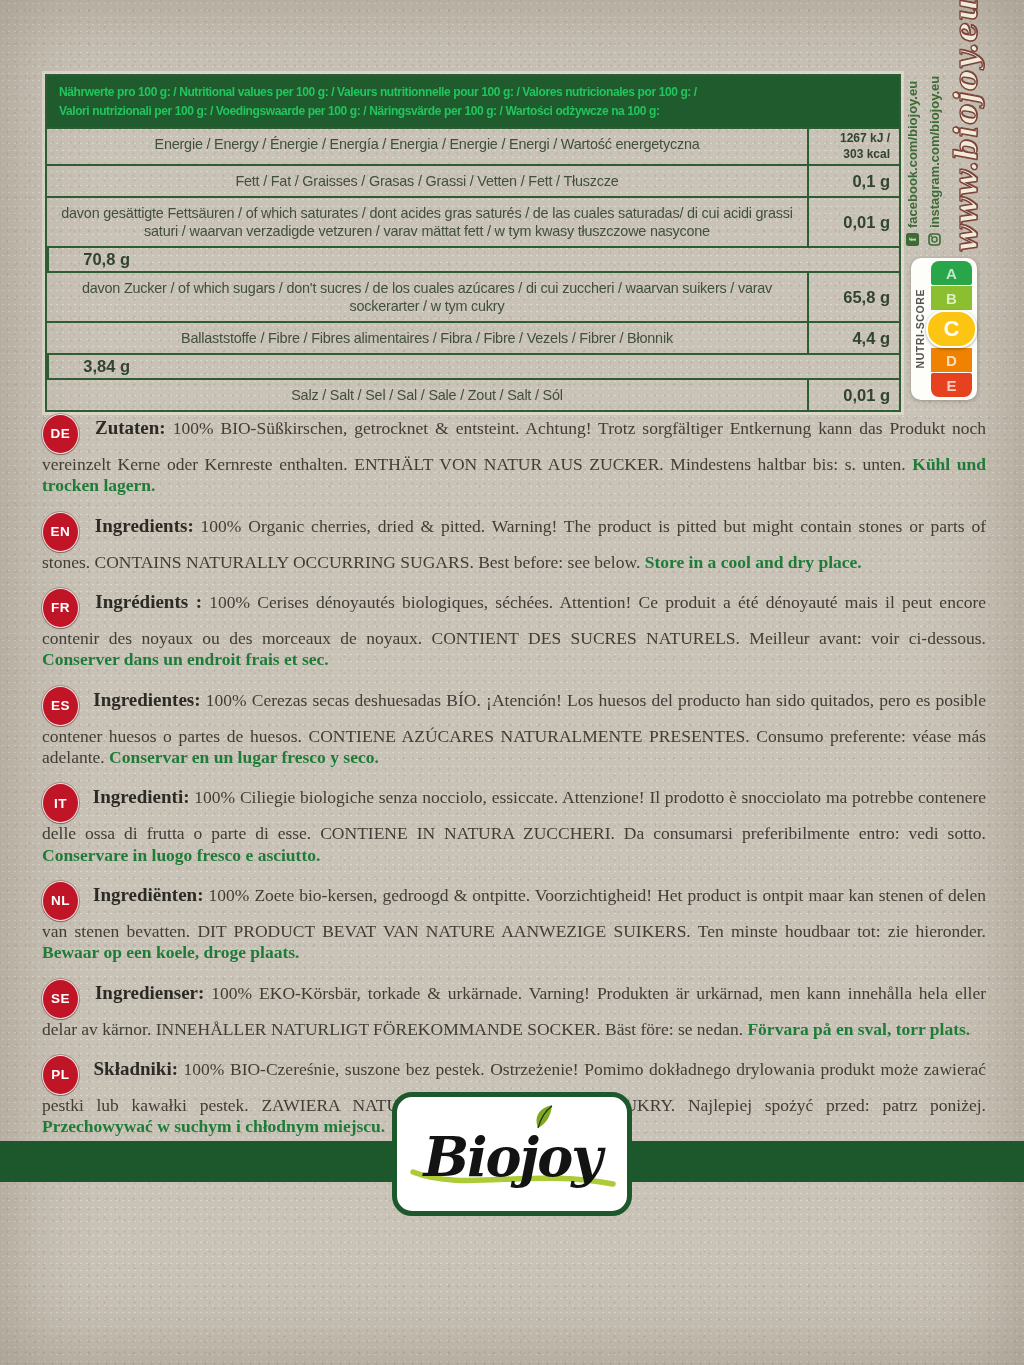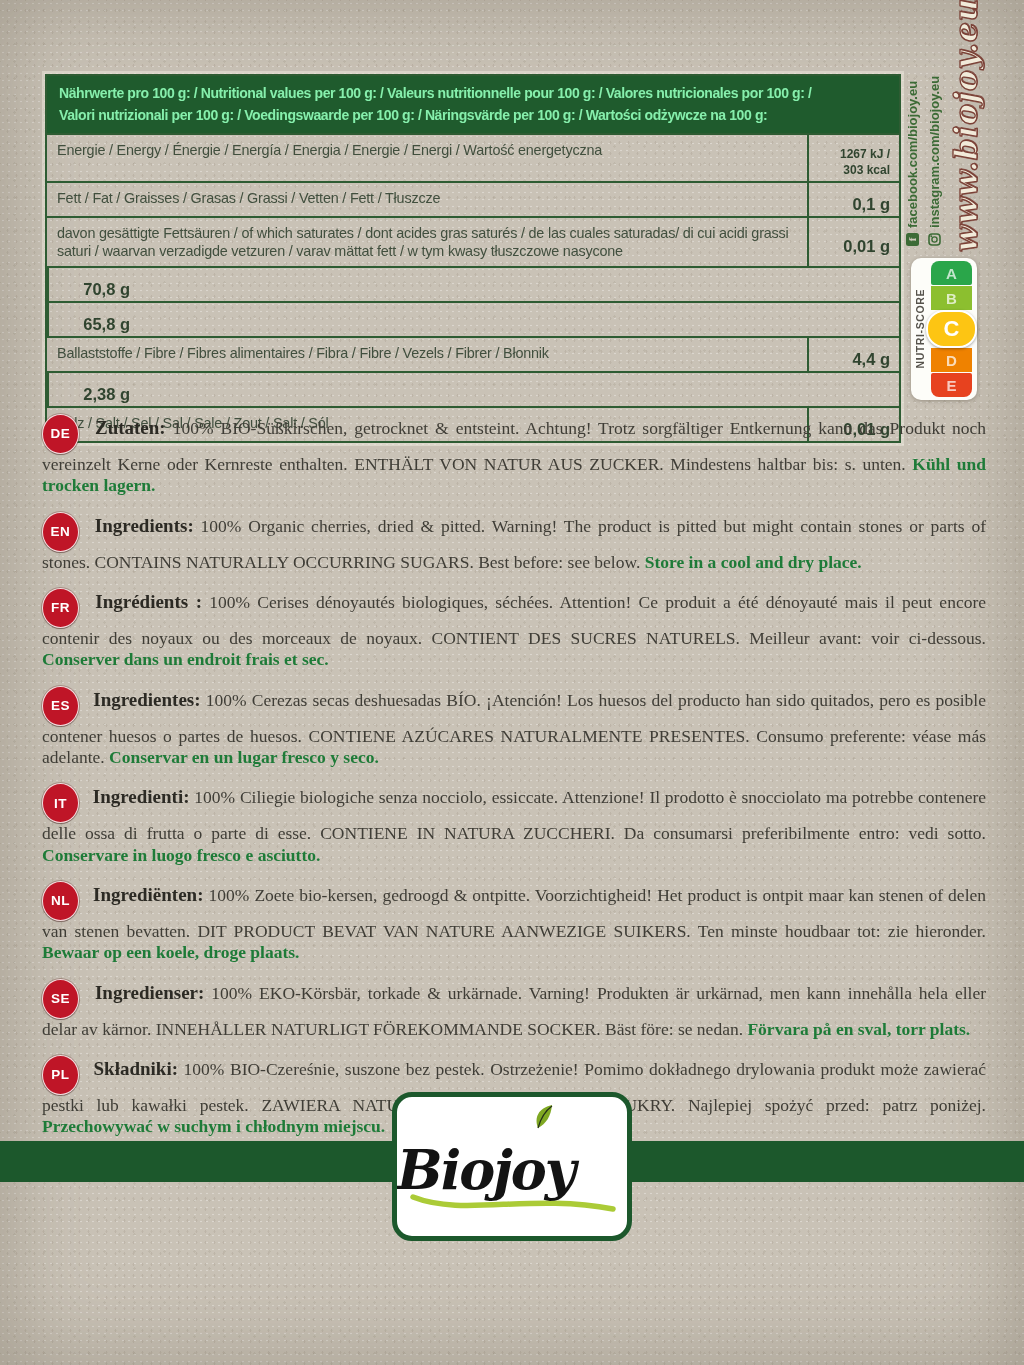--- a/index.html
+++ b/index.html
@@ -16,33 +16,33 @@
     font-family:"Liberation Sans", sans-serif;
   }
 
   
   .ntable {
     position:absolute; left:45px; top:74px; width:856px;
     border:2px solid #2e5c33; box-sizing:border-box;
     box-shadow: 0 0 0 3px rgba(238,234,222,.5);
   }
   .ntable-header {
-    background:#1f5b2d; color:#86efac; padding:7px 12px;
-    font-weight:700; font-size:14px; line-height:1.55; letter-spacing:-.4px;
+    background:#1f5b2d; color:#22c55e; padding:7px 12px;
+    font-weight:700; font-size:12px; line-height:1.55; letter-spacing:-.4px;
     white-space:nowrap; overflow:hidden;
   }
   .ntable-header span { display:block; }
   .nrow { display:flex; border-top:2px solid #2e5c33; color:#414f3e; }
   .nrow-label {
-    flex:1; padding:6px 10px; font-size:14.4px; line-height:1.25; letter-spacing:-.2px;
+    flex:1; padding:6px 10px; font-size:14.4px; line-height:1.25; letter-spacing:-.2px;text-align:center;
   }
   .nrow-value {
     width:92px; flex:none; border-left:2px solid #2e5c33; box-sizing:border-box;
     display:flex; align-items:center; justify-content:flex-end;
-    padding:12px 9px 2px 4px; font-weight:700; font-size:16.5px; color:#30442f;
+    padding:2px 9px 2px 4px; font-weight:700; font-size:16.5px; color:#30442f;
     white-space:pre-line; text-align:right;
   }
   .nrow-value.small { font-size:12px; line-height:1.3; }
 
   
   .social-line {
     position:absolute; transform-origin:0 0; transform:rotate(-90deg);
     display:flex; align-items:center; gap:5px; white-space:nowrap;
     font-weight:700; font-size:13px; color:#3c6b36;
   }
@@ -105,23 +105,23 @@
     box-shadow:0 0 0 1px rgba(96,40,32,.3), 0 1px 1px rgba(0,0,0,.3);
     vertical-align:-4px; margin-right:9px; box-sizing:border-box;
   }
   .ing-title { font-weight:700; font-size:19px; color:#2c2a24; }
   .ing-store { font-weight:700; color:#1e7b38; }
 
   
   .band { position:absolute; left:0; top:1141px; width:1024px; height:41px; background:#1c582c; }
   .logo-box {
     position:absolute; left:50%; top:1092px; transform:translateX(-50%);
-    width:240px; height:149px; background:#fff;
+    width:240px; height:124px; background:#fff;
     border:5px solid #1c582c; border-radius:20px; box-sizing:border-box; z-index:2;
-    display:flex; align-items:center; justify-content:flex-start; overflow:hidden;
+    display:flex; align-items:center; justify-content:center; overflow:hidden;
   }
   .logo-text {
     position:relative; z-index:3;
     font-family:"DejaVu Serif", serif; font-style:italic; font-weight:700;
     font-size:54px; letter-spacing:-2px; color:#131313; margin-top:6px;
   }
   .leaf-svg  { position:absolute; top:6px;  left:128px; z-index:2; }
   .swoosh-svg{ position:absolute; bottom:14px; left:12px; z-index:1; }
 </style>
 </head>
@@ -149,30 +149,31 @@
     <div class="nrow">
       <div class="nrow-label">davon gesättigte Fettsäuren / of which saturates / dont acides gras saturés / de las cuales saturadas/ di cui acidi grassi saturi / waarvan verzadigde vetzuren / varav mättat fett / w tym kwasy tłuszczowe nasycone</div>
       <div class="nrow-value">0,01 g</div>
     </div>
 
     <div class="nrow">
       <div class="nrow-value">70,8 g</div>
     </div>
 
     <div class="nrow">
+      <div class="nrow-label">davon Zucker / of which sugars / don't sucres / de los cuales azúcares / di cui zuccheri / waarvan suikers / varav sockerarter / w tym cukry</div>
       <div class="nrow-value">65,8 g</div>
     </div>
 
     <div class="nrow">
       <div class="nrow-label">Ballaststoffe / Fibre / Fibres alimentaires / Fibra / Fibre / Vezels / Fibrer / Błonnik</div>
       <div class="nrow-value">4,4 g</div>
     </div>
 
     <div class="nrow">
-      <div class="nrow-value">2,38 g</div>
+      <div class="nrow-value">3,84 g</div>
     </div>
 
     <div class="nrow">
       <div class="nrow-label">Salz / Salt / Sel / Sal / Sale / Zout / Salt / Sól</div>
       <div class="nrow-value">0,01 g</div>
     </div>
   </div>
   </div>
 
   <div class="social-line fb-line">

